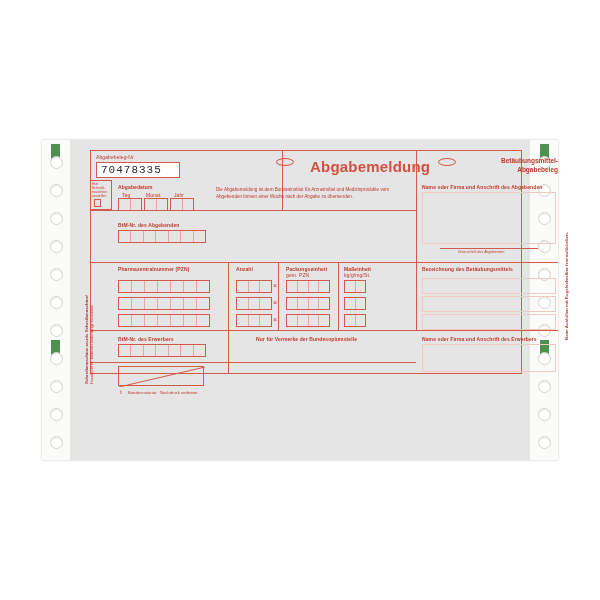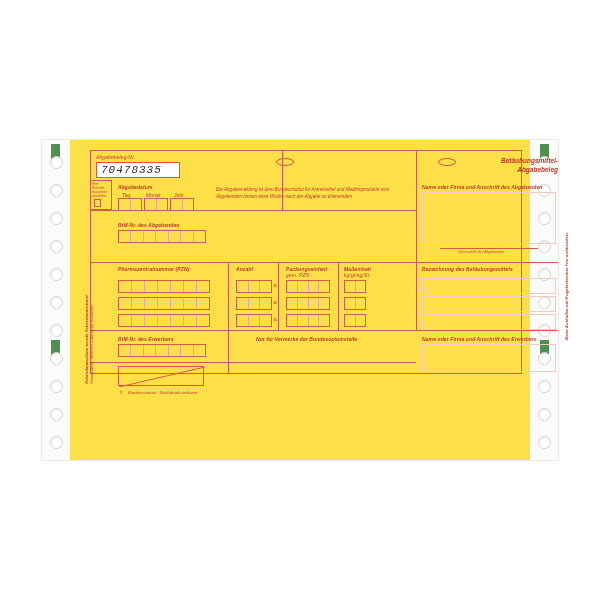--- a/index.html
+++ b/index.html
@@ -31,23 +31,22 @@
     position:absolute;width:9px;height:18px;background:#2e7d32;opacity:.85;
   }
   .green.tl{left:9px;top:4px;}
   .green.bl{left:9px;top:200px;}
   .green.tr{right:9px;top:4px;}
   .green.br{right:9px;top:200px;}
 
   
   .form{
     position:absolute;left:28px;top:0;right:28px;bottom:0;
-    background:#fde047;
+    background:#e5e5e5;
     color:#c0392b;
-    font-style:italic;
   }
   .box{ position:absolute; border:1px solid #d45a4a; box-sizing:border-box;}
   .lbl{ position:absolute; font-size:5px; letter-spacing:.1px; color:#c0392b; white-space:nowrap;}
   .lbl.b{ font-weight:bold;}
   .txt{ position:absolute; font-size:4.6px; line-height:1.55; color:#c0392b;}
 
   
   .comb{ position:absolute; display:flex; border:1px solid #d45a4a; box-sizing:border-box; height:13px;}
   .comb > i{ display:block; flex:1 0 auto; border-right:1px solid #e9a79c;}
   .comb > i:last-child{ border-right:none;}
@@ -128,20 +127,21 @@
 
       <div class="hline" style="left:20px;top:70px;width:326px;"></div>
       <div class="vline" style="left:212px;top:10px;height:60px;"></div>
       <div class="vline" style="left:346px;top:10px;height:180px;"></div>
 
       <div class="lbl" style="left:26px;top:14px;"></div>
       <div class="lbl" style="left:26px;top:14px;">Abgabebeleg-Nr.</div>
       <div class="box" style="left:26px;top:22px;width:84px;height:16px;background:#fff;"></div>
       <div class="serial" style="left:31px;top:24px;">70478335</div>
 
+      <div class="title" style="left:240px;top:18px;">Abgabemeldung</div>
       <div class="oval" style="left:206px;top:18px;"></div>
       <div class="oval" style="left:368px;top:18px;"></div>
 
       <div class="sub" style="left:418px;top:16px;width:70px;">Betäubungsmittel-</div>
       <div class="sub" style="left:418px;top:25px;width:70px;">Abgabebeleg</div>
 
       <div class="box" style="left:20px;top:40px;width:22px;height:30px;"></div>
       <div class="lbl" style="left:22px;top:42px;font-size:3.4px;">Hier</div>
       <div class="lbl" style="left:22px;top:46px;font-size:3.4px;">Schreib-</div>
       <div class="lbl" style="left:22px;top:50px;font-size:3.4px;">maschine</div>

